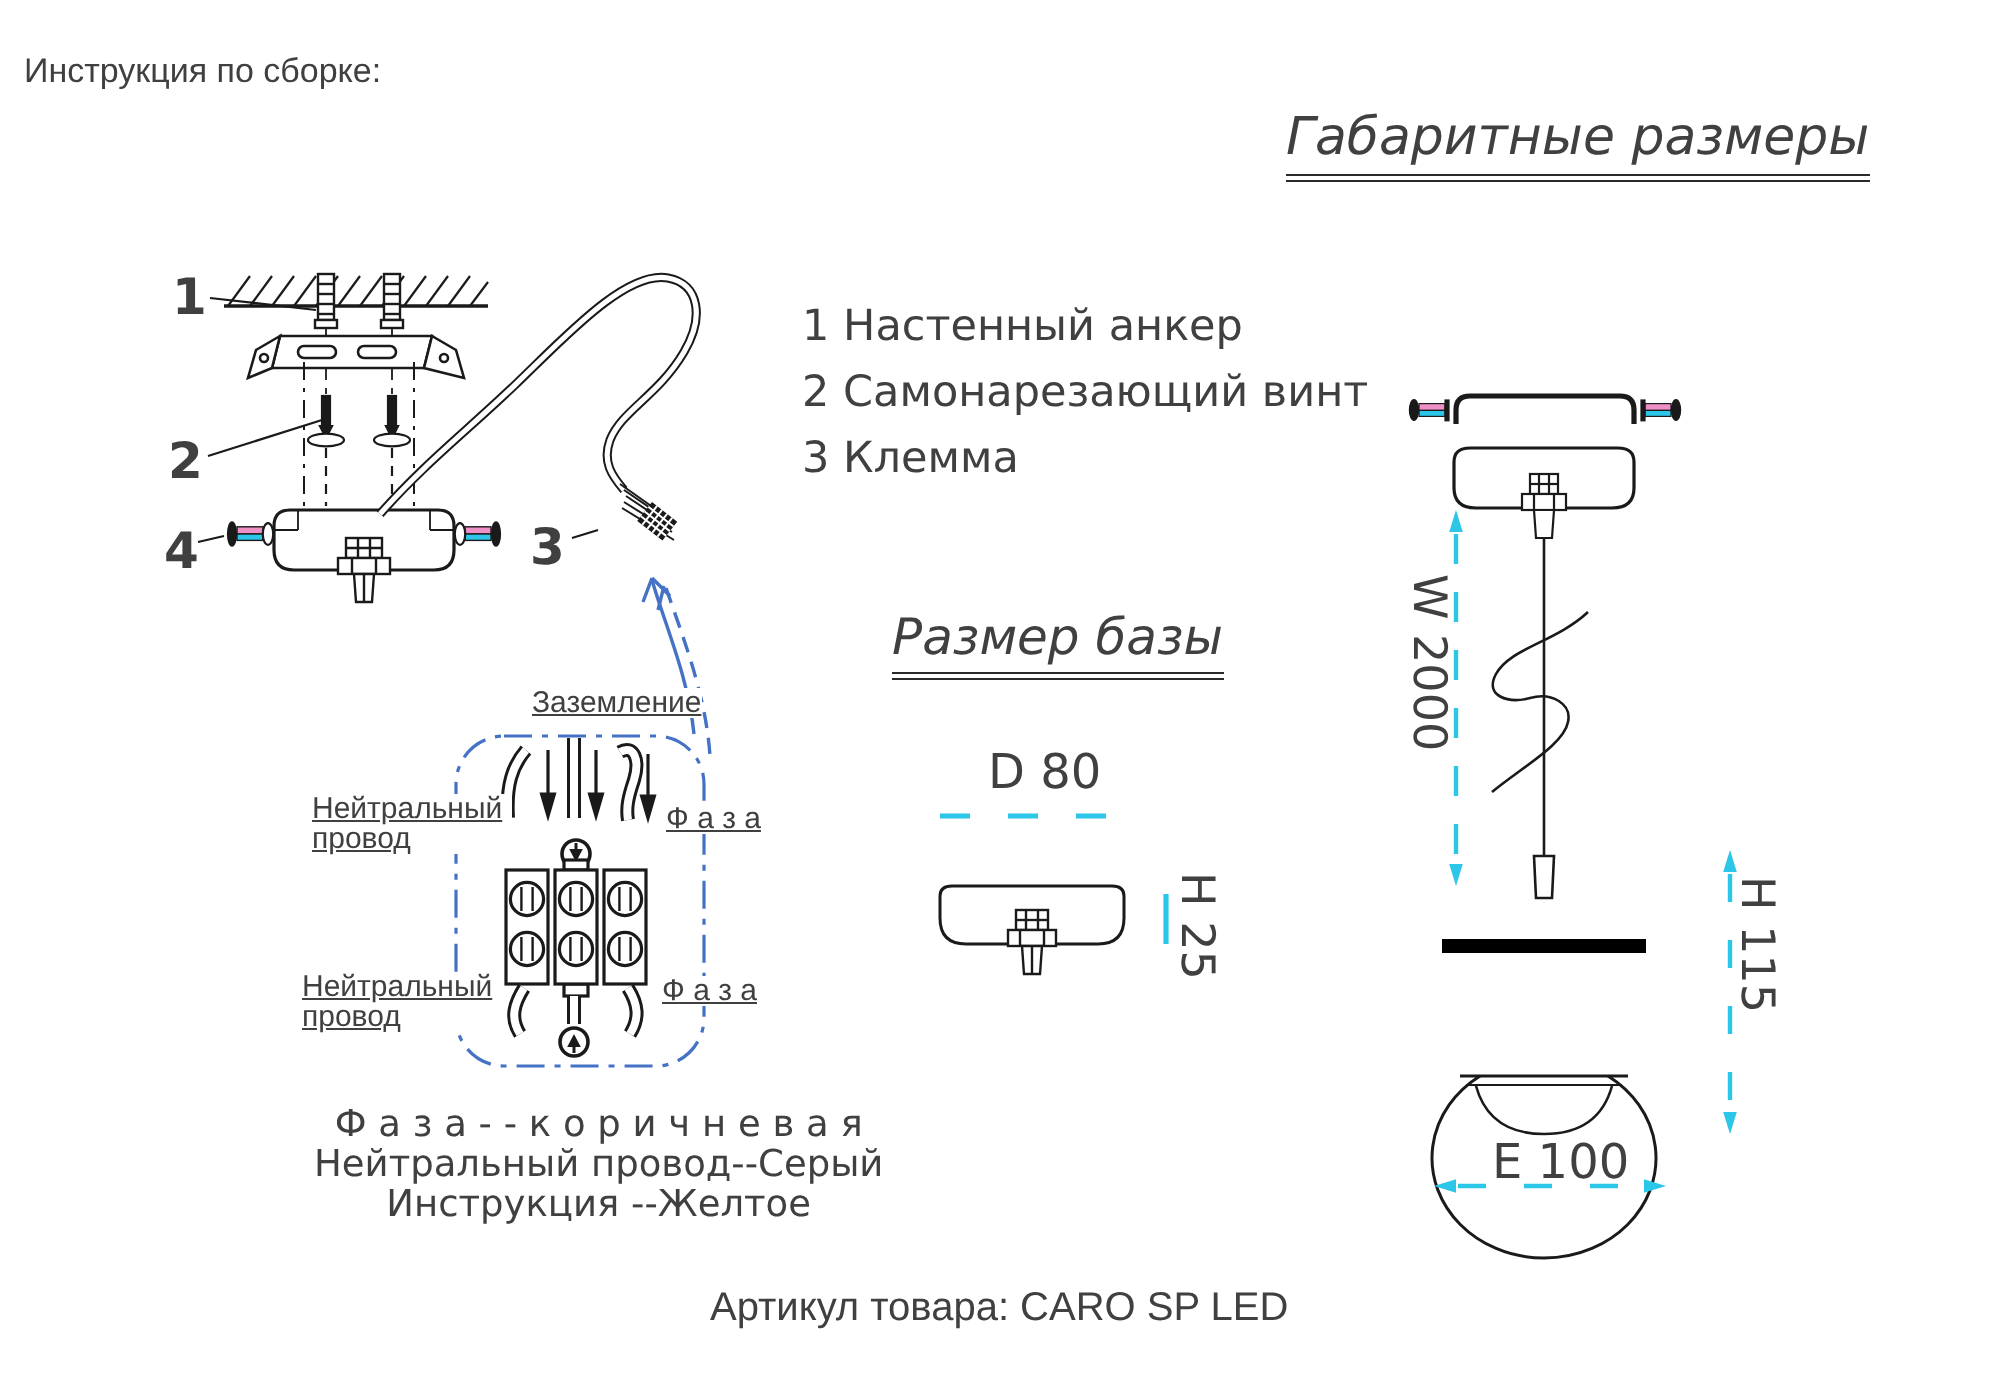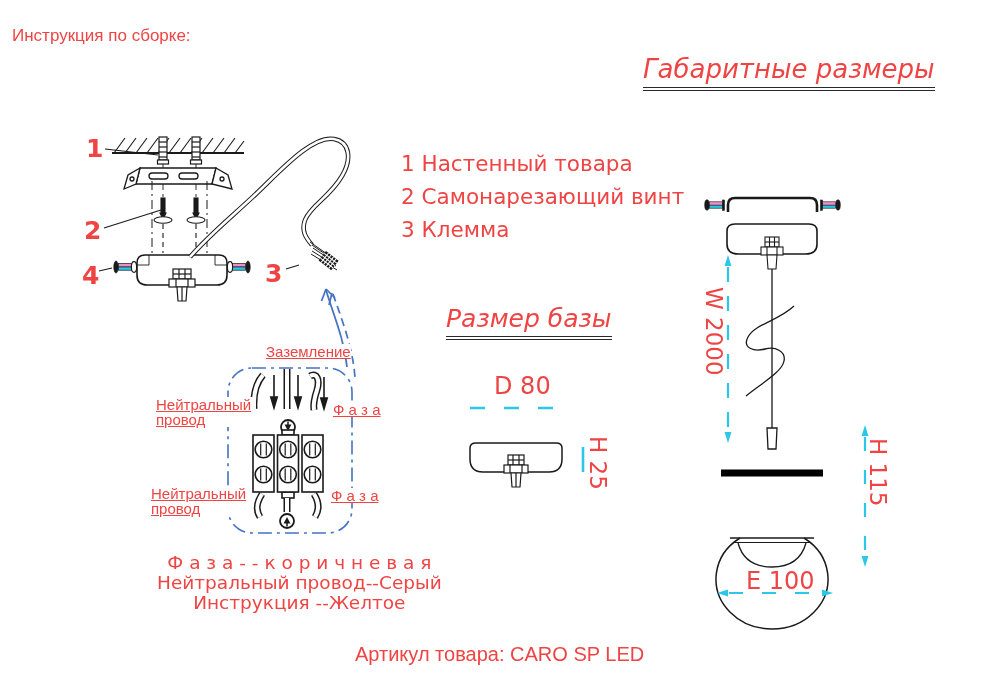--- a/index.html
+++ b/index.html
@@ -1,17 +1,17 @@
 <!DOCTYPE html>
 <html><head>
 <meta charset="utf-8">
 <style>
   html,body{margin:0;padding:0;background:#fff;}
   #canvas{position:relative;width:1000px;height:690px;background:#ffffff;overflow:hidden;
-          font-family:"Liberation Sans",sans-serif;color:#ef4444;}
+          font-family:"Liberation Sans",sans-serif;color:#404040;}
   .abs{position:absolute;}
   .f-main{font-family:"DejaVu Sans","Liberation Sans",sans-serif;}
   .f-arial{font-family:"Liberation Sans",sans-serif;}
   .vtext{position:absolute;white-space:nowrap;transform-origin:0 0;transform:rotate(90deg);}
   .dblu{display:inline-block;border-bottom:1.5px solid #2a2a2a;padding-bottom:2px;}
   .dblu > span{display:inline-block;border-bottom:1.5px solid #2a2a2a;padding-bottom:3px;font-style:italic;}
   .part-row{line-height:33px;font-size:21.5px;white-space:nowrap;}
   .callout{font-weight:700;font-size:25px;}
   .wlabel{font-size:15px;line-height:15px;background:#fff;text-decoration:underline;}
   .legend-line{font-size:18.5px;line-height:20px;white-space:nowrap;text-align:center;}
@@ -304,21 +304,21 @@
 
   <div class="abs f-arial txt" style="left:12px;top:26px;font-size:17px">Инструкция по сборке:</div>
 
   <div class="abs f-main txt" style="left:643px;top:54px;font-size:26px">
     <span class="dblu"><span>Габаритные размеры</span></span>
   </div>
 
   <div class="abs f-main" style="left:401px;top:147px">
     <div class="part-row">
       <span>1</span>
-      <span>Настенный товара</span>
+      <span>Настенный анкер</span>
     </div>
     <div class="part-row">
       <span>2</span>
       <span>Самонарезающий винт</span>
     </div>
     <div class="part-row">
       <span>3</span>
       <span>Клемма</span>
     </div>
   </div>

